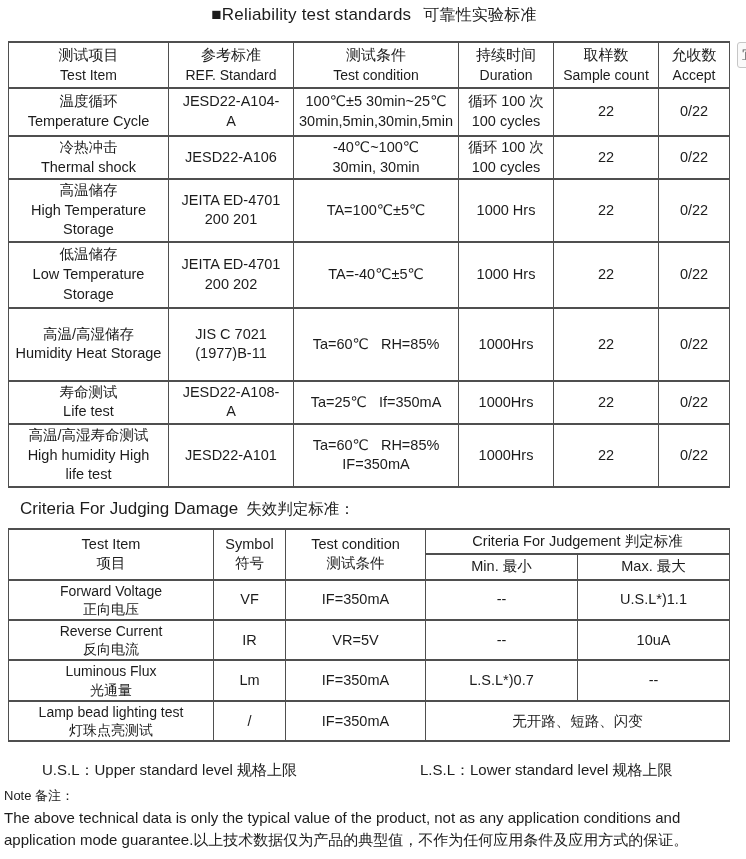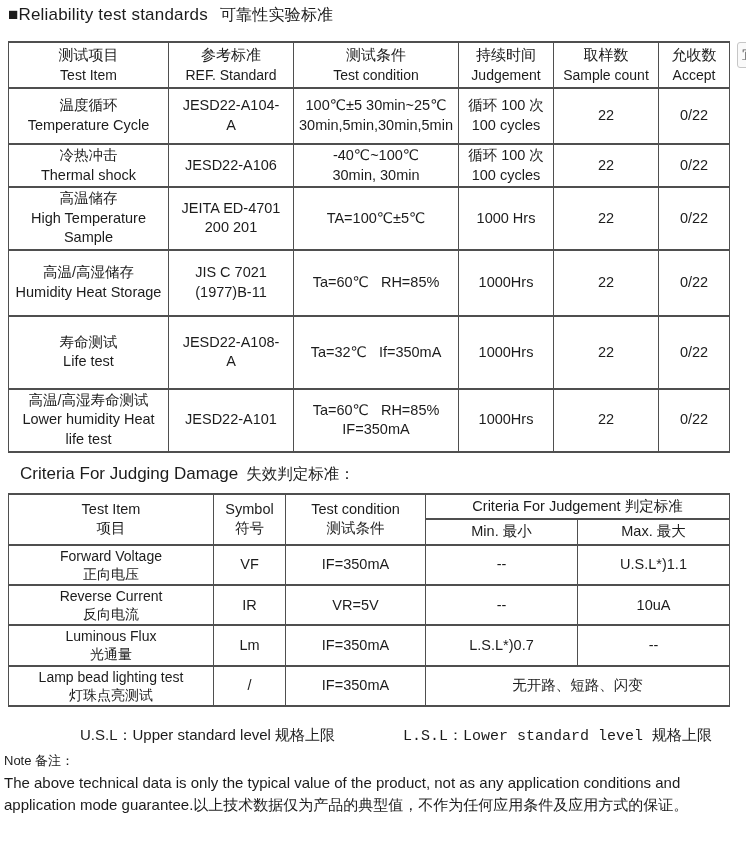--- a/index.html
+++ b/index.html
@@ -3,58 +3,58 @@
 <meta charset="utf-8">
 <style>
   * { box-sizing: border-box; }
   html,body { margin:0; padding:0; background:#ffffff; }
   .page {
     position:relative; width:746px; height:859px; overflow:hidden;
     background:#ffffff; color:#1c1c1c;
     font-family:"Liberation Sans","DejaVu Sans",sans-serif;
   }
   
-  .doc-title { margin:5px 6px 0 8px; font-size:17px; letter-spacing:0.2px; }
+  .doc-title { margin:5px 6px 0 8px; font-size:17px; letter-spacing:0.2px;text-align:center; }
   .doc-title .zh { margin-left:12px; font-size:16px; }
   .section-title { margin:11px 0 0 20px; font-size:17px; }
   .section-title .zh { margin-left:8px; font-size:15.5px; }
   
   table { border-collapse:collapse; table-layout:fixed; margin-left:8px; }
   th, td {
     border:1px solid #4f4f4f; border-top-width:2px; border-bottom-width:2px;
     text-align:center; vertical-align:middle;
     padding:1px 2px; white-space:pre-wrap; overflow:hidden;
   }
   
   .t1 { width:721px; margin-top:15px; }
   .t1 th, .t1 td { font-size:14.5px; line-height:1.35; font-weight:400; }
   .t1 thead tr { height:46px; }
-  .t1 tbody tr:nth-child(1){ height:56px;margin-top:28px; }
+  .t1 tbody tr:nth-child(1){ height:48px;margin-top:28px; }
   .t1 tbody tr:nth-child(2){ height:41px; }
   .t1 tbody tr:nth-child(3){ height:55px; }
   .t1 tbody tr:nth-child(4){ height:66px; }
   .t1 tbody tr:nth-child(5){ height:73px; }
   .t1 tbody tr:nth-child(6){ height:36px; }
   .t1 tbody tr:nth-child(7){ height:62px; }
   .hdr-zh { display:block; font-size:15px; }
   .hdr-en { display:block; font-size:14px; }
   
   .t2 { width:721px; margin-top:8px; }
   .t2 th, .t2 td { font-size:14.5px; line-height:1.3; font-weight:400; }
   .t2 thead tr:nth-child(1){ height:25px; }
   .t2 thead tr:nth-child(2){ height:26px; }
   .t2 tbody tr:nth-child(1){ height:37px; }
   .t2 tbody tr:nth-child(2){ height:37px;border-radius:12px; }
   .t2 tbody tr:nth-child(3){ height:40px; }
   .t2 tbody tr:nth-child(4){ height:37px; }
   .t2 .item-cell { font-size:14px; line-height:1.3; }
   
   .usl-line { position:relative; height:22px; margin-top:19px; font-size:15px; }
-  .usl-line .usl { position:absolute; left:42px; top:0;margin-left:38px; }
-  .usl-line .lsl { position:absolute; left:403px; top:0;font-family:Liberation Mono, monospace; }
+  .usl-line .usl { position:absolute; left:42px; top:0; }
+  .usl-line .lsl { position:absolute; left:420px; top:0; }
   .note-label { margin:4px 0 0 4px; font-size:13px; }
   .note-body { margin:2px 0 0 4px; width:740px; font-size:15px; line-height:1.45; }
   
   .side-note {
     position:absolute; left:737px; top:42px; width:22px; height:26px;
     border:1px solid #c6c6c6; border-radius:3px; background:#fafafa;
     font-size:13px; color:#555; padding:3px 0 0 4px; overflow:hidden;
   }
 </style>
 </head>
@@ -77,21 +77,21 @@
         <col style="width:165px">
       <col style="width:95px">
         <col style="width:105px">
         <col style="width:71px">
     </colgroup>
     <thead>
       <tr>
         <th><span class="hdr-zh">测试项目</span><span class="hdr-en">Test Item</span></th>
         <th><span class="hdr-zh">参考标准</span><span class="hdr-en">REF. Standard</span></th>
         <th><span class="hdr-zh">测试条件</span><span class="hdr-en">Test condition</span></th>
-        <th><span class="hdr-zh">持续时间</span><span class="hdr-en">Judgement</span></th>
+        <th><span class="hdr-zh">持续时间</span><span class="hdr-en">Duration</span></th>
         <th><span class="hdr-zh">取样数</span><span class="hdr-en">Sample count</span></th>
         <th><span class="hdr-zh">允收数</span><span class="hdr-en">Accept</span></th>
       </tr>
     </thead>
     <tbody>
       <tr>
         <td>温度循环
 Temperature Cycle</td>
         <td>JESD22-A104-
 A</td>
@@ -109,51 +109,62 @@
         <td>-40℃~100℃
 30min, 30min</td>
         <td>循环 100 次
 100 cycles</td>
         <td>22</td>
         <td>0/22</td>
       </tr>
       <tr>
         <td>高温储存
 High Temperature
-Sample</td>
+Storage</td>
         <td>JEITA ED-4701
 200 201</td>
         <td>TA=100℃±5℃</td>
+        <td>1000 Hrs</td>
+        <td>22</td>
+        <td>0/22</td>
+      </tr>
+      <tr>
+        <td>低温储存
+Low Temperature
+Storage</td>
+        <td>JEITA ED-4701
+200 202</td>
+        <td>TA=-40℃±5℃</td>
         <td>1000 Hrs</td>
         <td>22</td>
         <td>0/22</td>
       </tr>
       <tr>
         <td>高温/高湿储存
 Humidity Heat Storage</td>
         <td>JIS C 7021
 (1977)B-11</td>
         <td>Ta=60℃   RH=85%</td>
         <td>1000Hrs</td>
         <td>22</td>
         <td>0/22</td>
       </tr>
       <tr>
         <td>寿命测试
 Life test</td>
         <td>JESD22-A108-
 A</td>
-        <td>Ta=32℃   If=350mA</td>
+        <td>Ta=25℃   If=350mA</td>
         <td>1000Hrs</td>
         <td>22</td>
         <td>0/22</td>
       </tr>
       <tr>
         <td>高温/高湿寿命测试
-Lower humidity Heat
+High humidity High
 life test</td>
         <td>JESD22-A101</td>
         <td>Ta=60℃   RH=85%
 IF=350mA</td>
         <td>1000Hrs</td>
         <td>22</td>
         <td>0/22</td>
       </tr>
     </tbody>
   </table>

